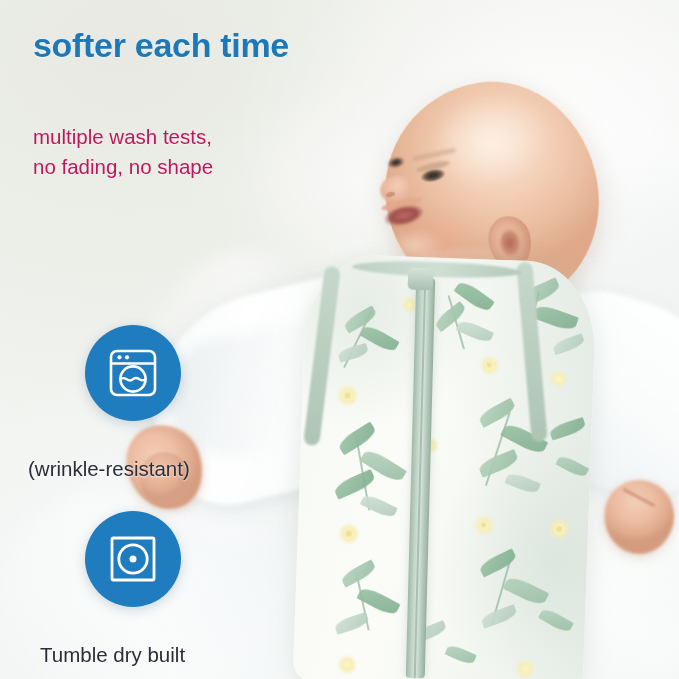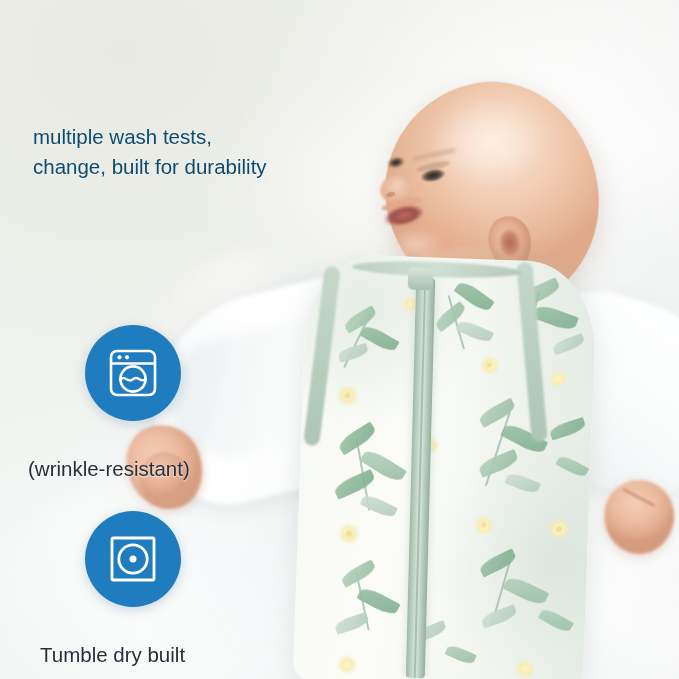--- a/index.html
+++ b/index.html
@@ -230,21 +230,21 @@
     font-family:"Liberation Sans", sans-serif;
     font-size:34px;line-height:1.16;font-weight:700;
     letter-spacing:-.3px;
     color:#1c78b8;
     text-shadow:0 1px 1px rgba(255,255,255,.55);
   }
   .subtext{
     position:absolute;left:33px;top:122px;width:330px;
     font-family:"Liberation Sans", sans-serif;
     font-size:20.5px;line-height:1.46;font-weight:400;
-    color:#0c4a6e;
+    color:#be185d;
     text-shadow:0 1px 1px rgba(255,255,255,.5);
   }
   .badge{
     position:absolute;border-radius:50%;
     display:flex;align-items:center;justify-content:center;
     box-shadow:0 3px 12px rgba(40,90,130,.22);
   }
   .f1-badge{left:85px;top:325px;width:96px;height:96px;}
   .f2-badge{left:85px;top:511px;width:96px;height:96px;}
   .f-label{
@@ -367,25 +367,26 @@
   <div class="zip-pull"></div>
 
   <div class="hand hand-left"></div>
   <div class="hand-left-f"></div>
   <div class="hand hand-right"></div>
   <div class="hand-right-crease"></div>
 
   <div class="vignette"></div>
 
   <div class="heading">
+    <div>softer each time</div>
   </div>
 
   <div class="subtext">
     <div>multiple wash tests,</div>
-    <div>change, built for durability</div>
+    <div>no fading, no shape</div>
   </div>
 
   <div class="badge f1-badge" style="background:#1f7cbf;">
     <svg width="54" height="54" viewBox="0 0 54 54">
       <rect x="5" y="5" width="44" height="44" rx="6" ry="6" fill="none" stroke="#ffffff" stroke-width="2.6"></rect>
       <line x1="5" y1="17.5" x2="49" y2="17.5" stroke="#ffffff" stroke-width="2.6"></line>
       <circle cx="13.5" cy="11.3" r="2.1" fill="#ffffff"></circle>
       <circle cx="21" cy="11.3" r="2.1" fill="#ffffff"></circle>
       <circle cx="27" cy="33" r="12.6" fill="none" stroke="#ffffff" stroke-width="2.6"></circle>
       <path d="M14.6 33.4 C 19 28.4, 22.2 38.2, 27 33.2 C 31.8 28.2, 35 38, 39.4 33.2" fill="none" stroke="#ffffff" stroke-width="2.4" stroke-linecap="round"></path>

